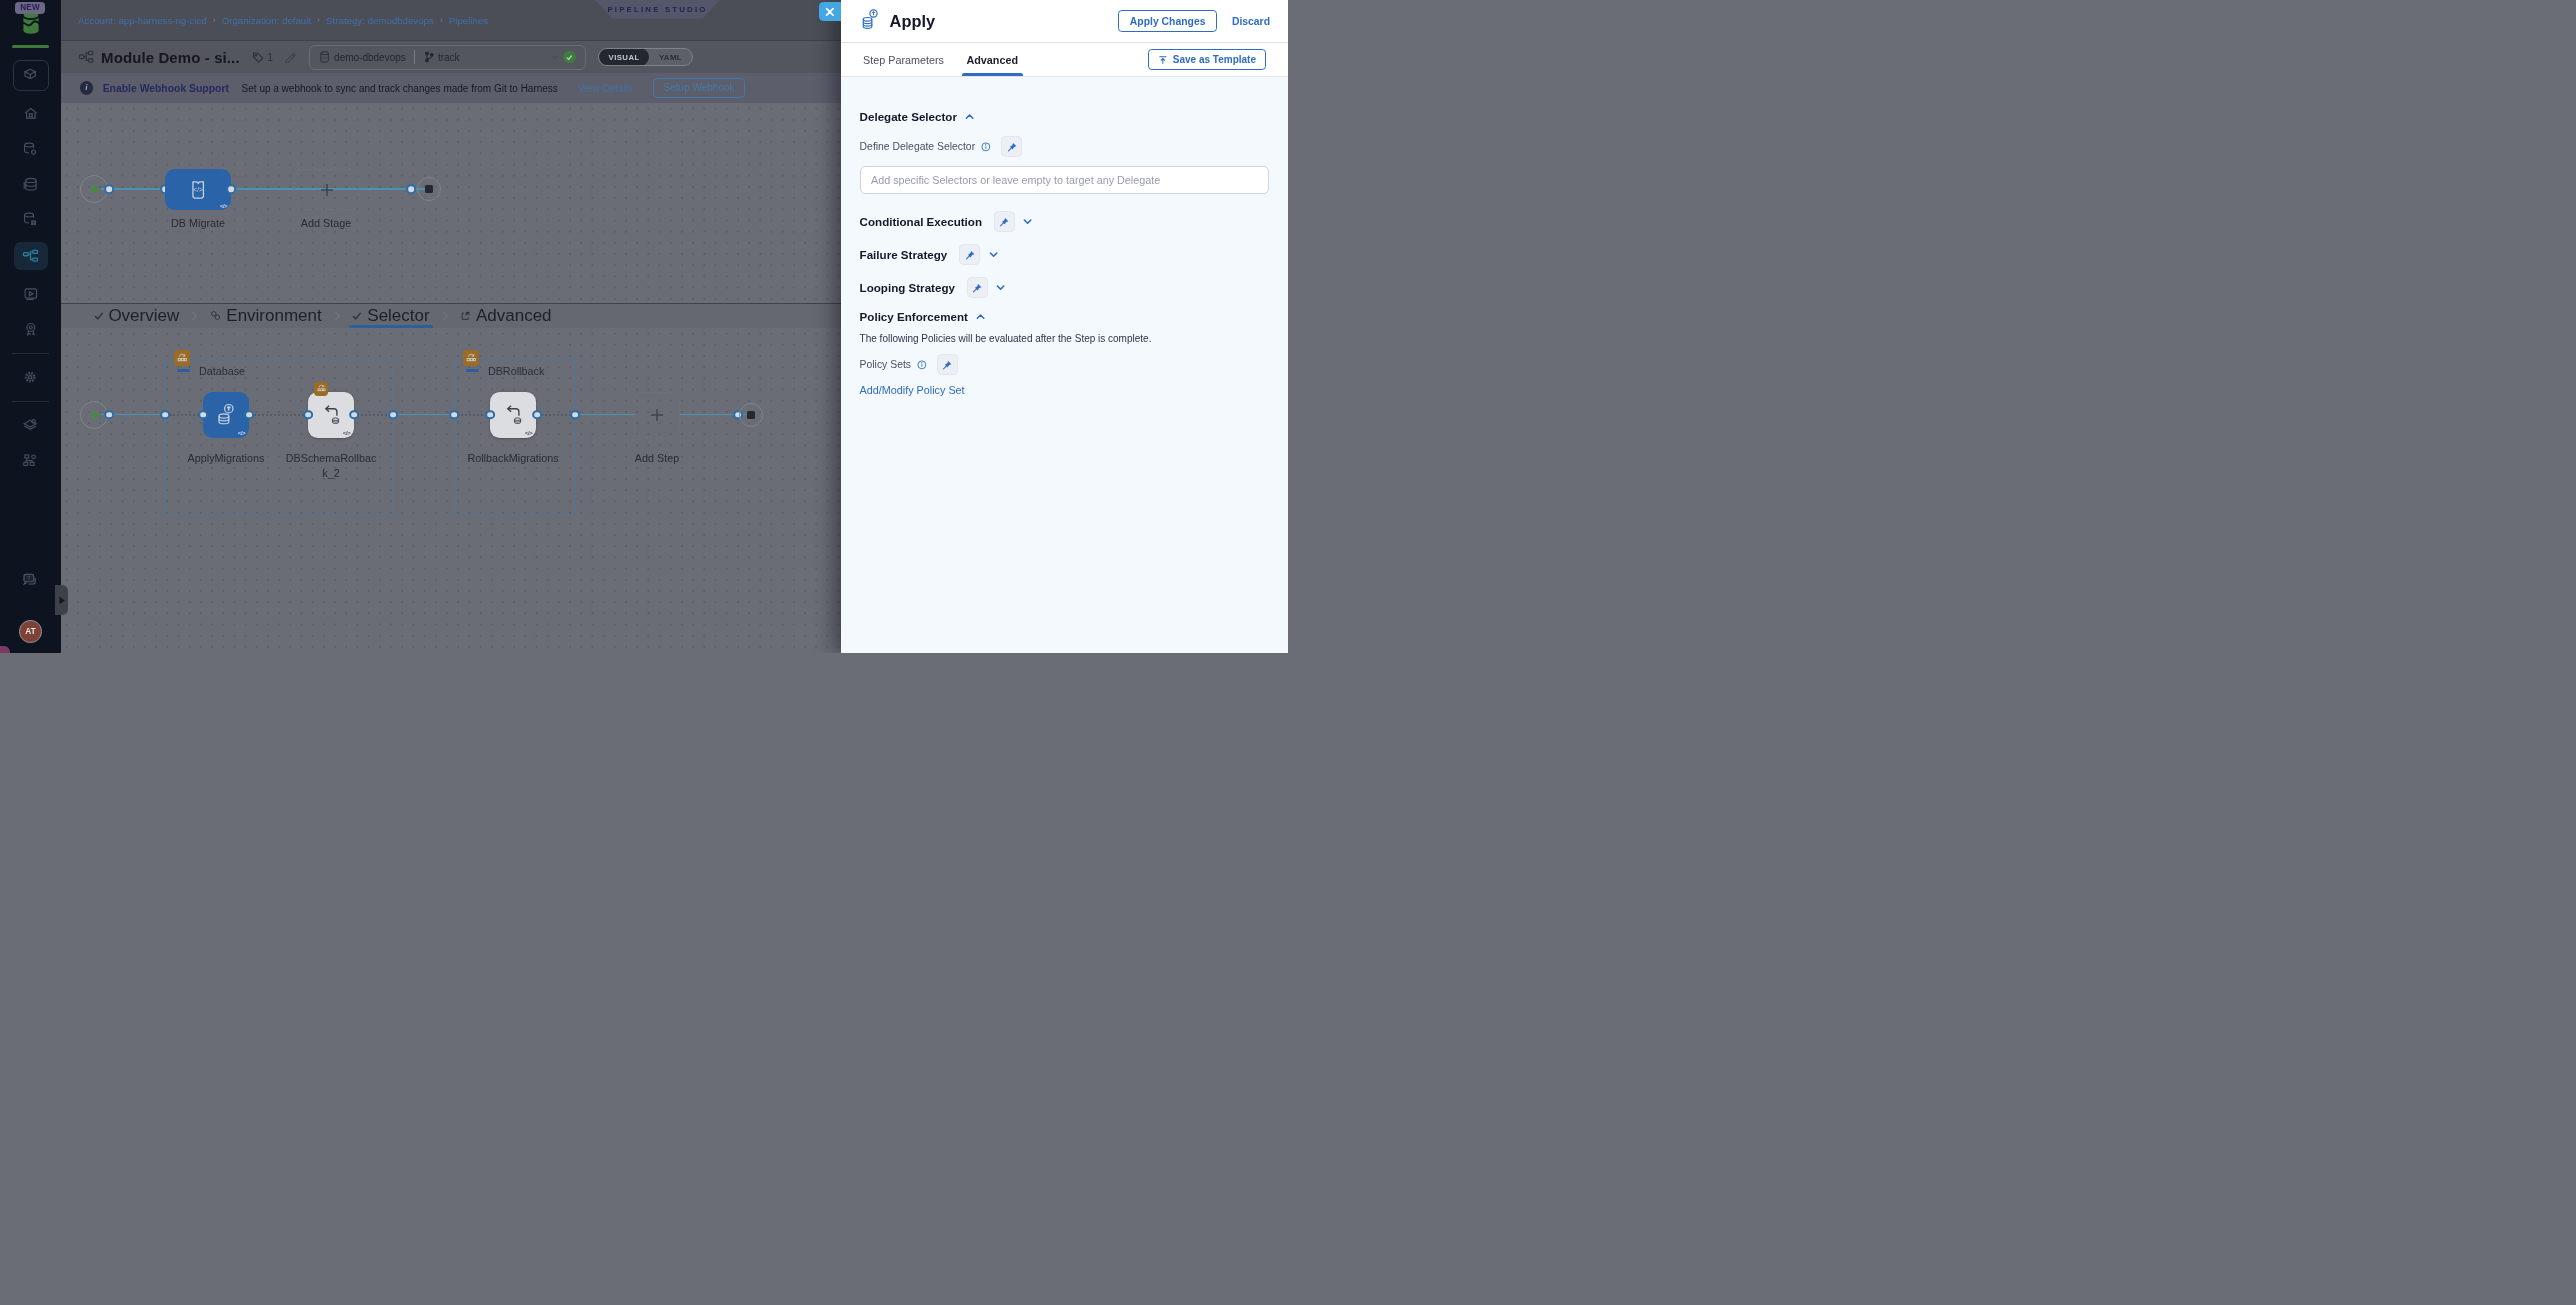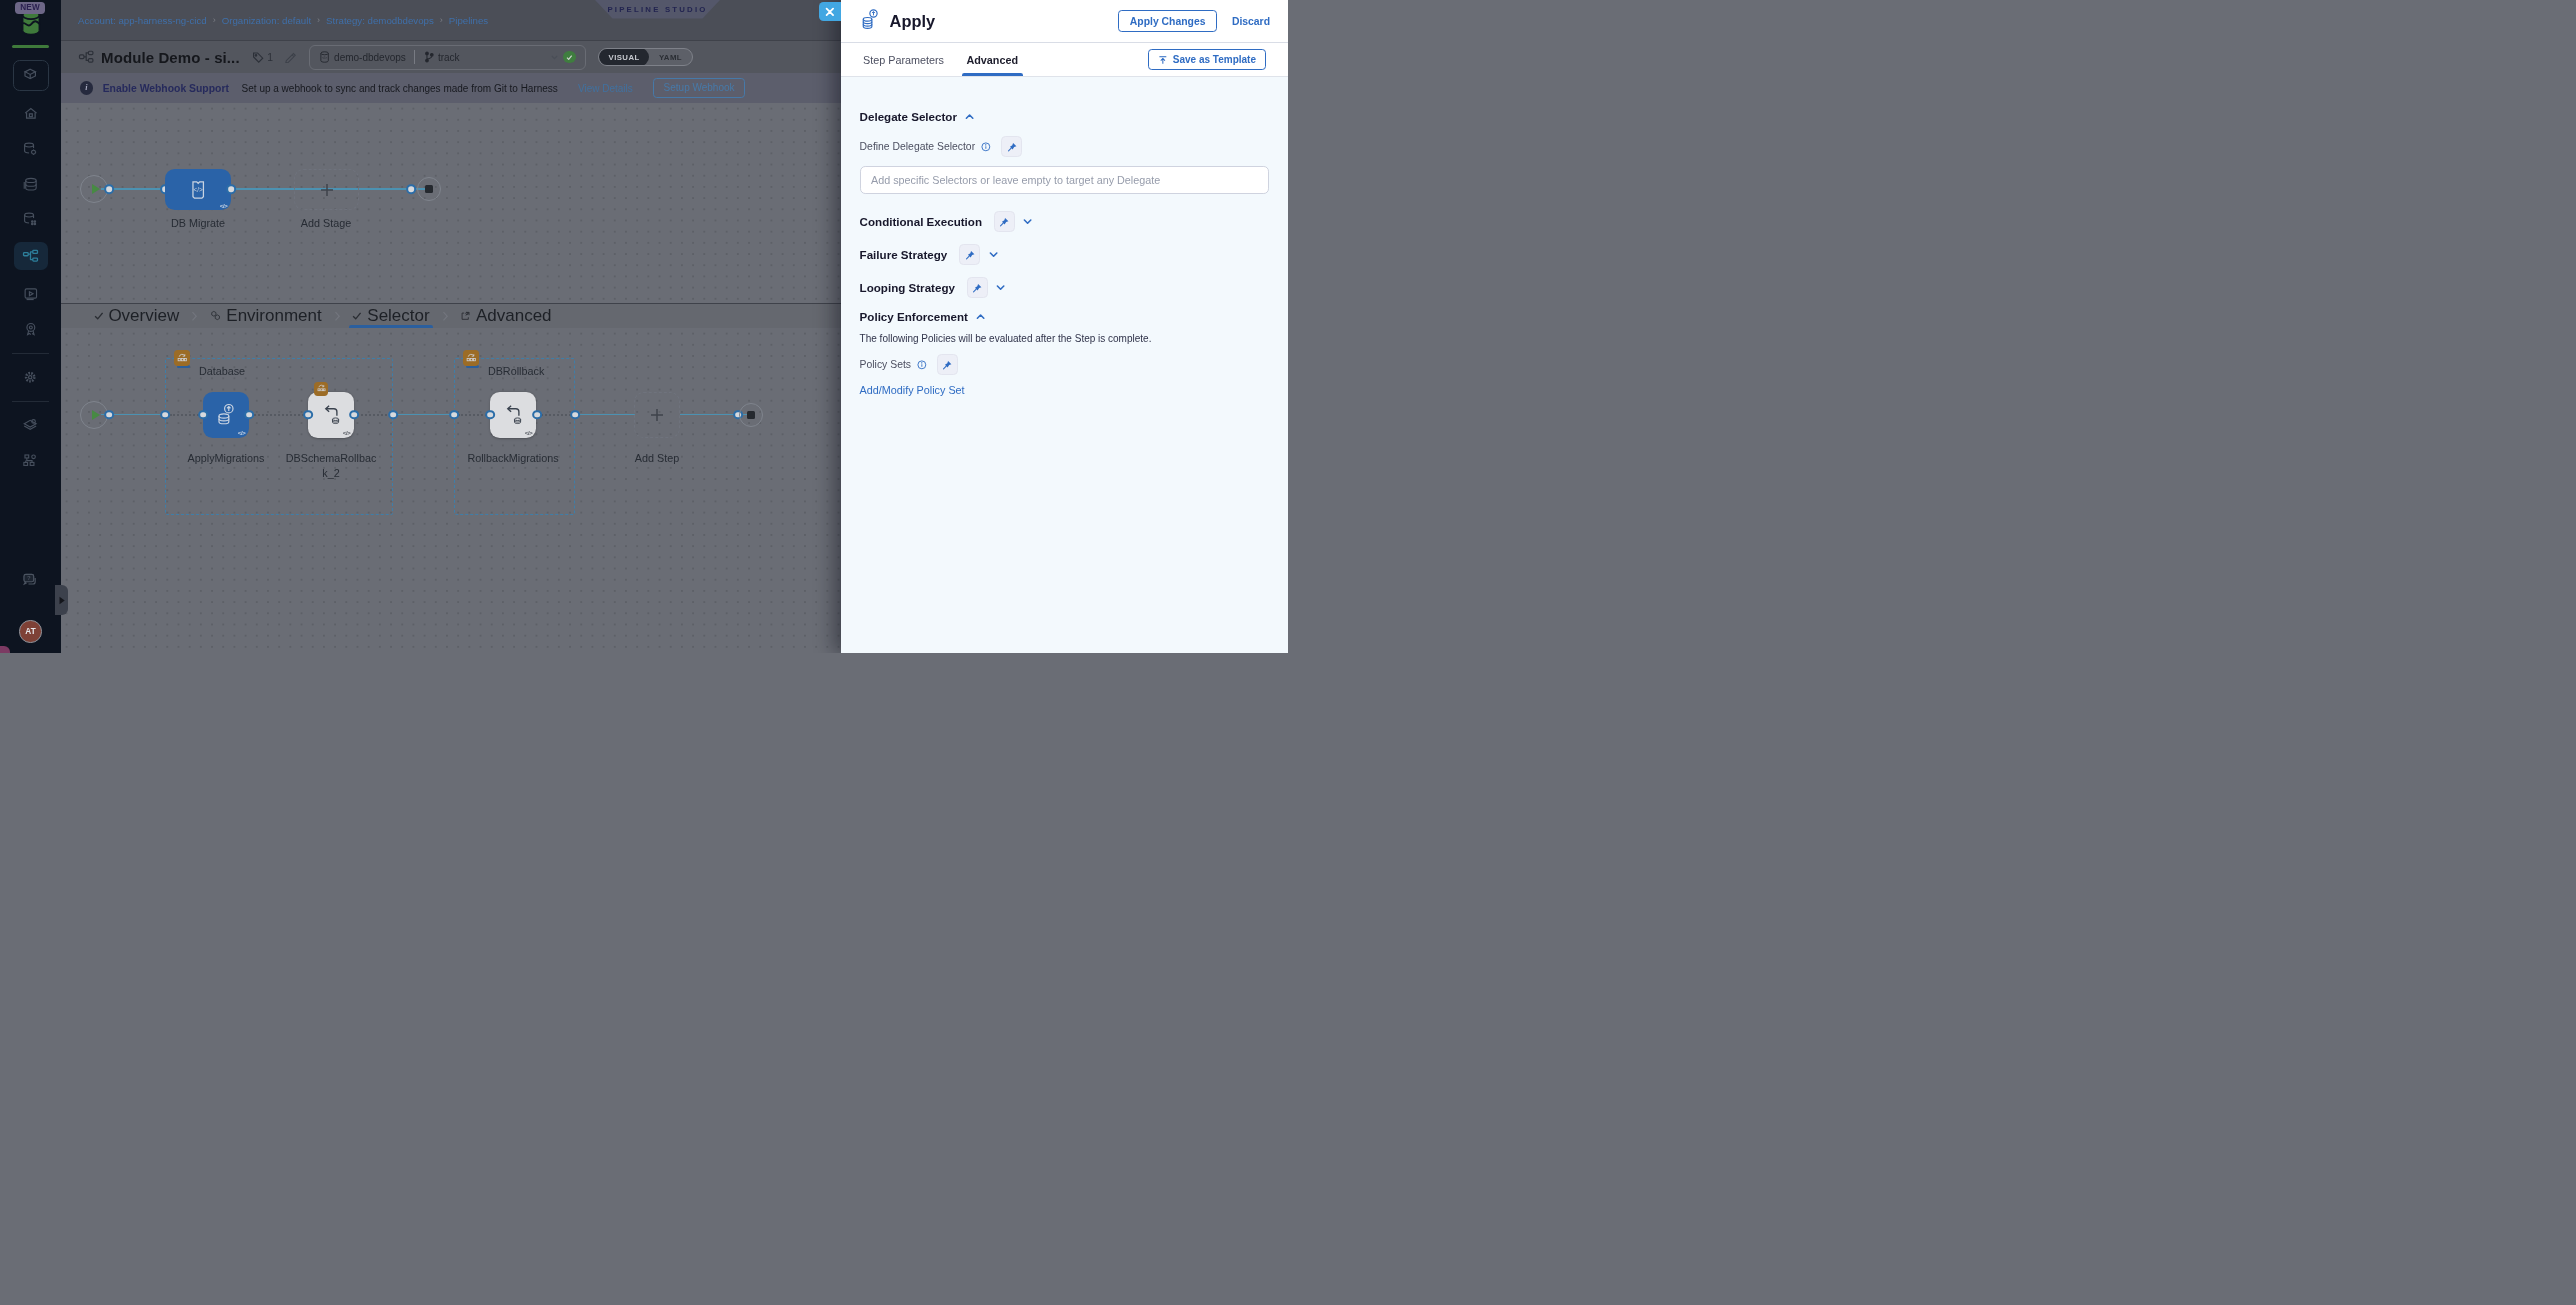--- a/index.html
+++ b/index.html
@@ -98,21 +98,21 @@
   .node{position:absolute;border-radius:9.7px;display:flex;align-items:center;justify-content:center;}
   .node .cx{position:absolute;right:3.7px;bottom:1.5px;font-size:6px;font-weight:bold;letter-spacing:-0.4px;}
   .bluenode{background:var(--node-blue);color:#c9d4e2;}
   .bluenode .cx{color:#cdd8e6;}
   .whitenode{background:var(--node-white);color:var(--node-icon);box-shadow:0 0.7px 2.2px rgba(0,0,0,.25);}
   .whitenode .cx{color:#51565e;}
   .dashed-node{position:absolute;border:1.9px dashed var(--dashed-node);border-radius:9.7px;display:flex;align-items:center;justify-content:center;color:var(--plus);}
   .nlabel{position:absolute;font-size:10.8px;color:var(--glabel);text-align:center;transform:translateX(-50%);line-height:1.45;}
   .wrap120{width:93px;word-break:break-all;}
   .group{position:absolute;border:1.1px dashed var(--group-dash);border-radius:2.2px;}
-  .gheader{position:absolute;top:6px;left:11.2px;display:flex;gap:9px;}
+  .gheader{position:absolute;top:6px;left:11.2px;display:flex;align-items:center;gap:9px;}
   .gminus{width:12.7px;height:3px;border-radius:1.5px;background:var(--minus);}
   .gname{font-size:10.8px;color:var(--glabel);}
   .gbadge{position:absolute;width:15.7px;height:15.7px;border-radius:3.7px;background:var(--badge-orange);display:flex;align-items:center;justify-content:center;color:#cfd2d8;}
 
   
   .drawer{position:absolute;top:0;right:0;bottom:0;width:447px;background:#fff;z-index:30;box-shadow:-7.5px 0 18px rgba(10,14,24,.45);display:flex;flex-direction:column;}
   .d-head{height:42px;display:flex;align-items:center;padding:0 18px;flex:none;}
   .d-title{font-size:16.4px;font-weight:bold;color:var(--p-title);margin-left:8.2px;}
   .d-spacer{flex:1;}
   .btn-outline{border:1.1px solid var(--p-blue);color:var(--p-blue);background:#fff;border-radius:3.7px;font-size:10.4px;font-weight:bold;padding:4.5px 10.4px;cursor:pointer;font-family:inherit;}

